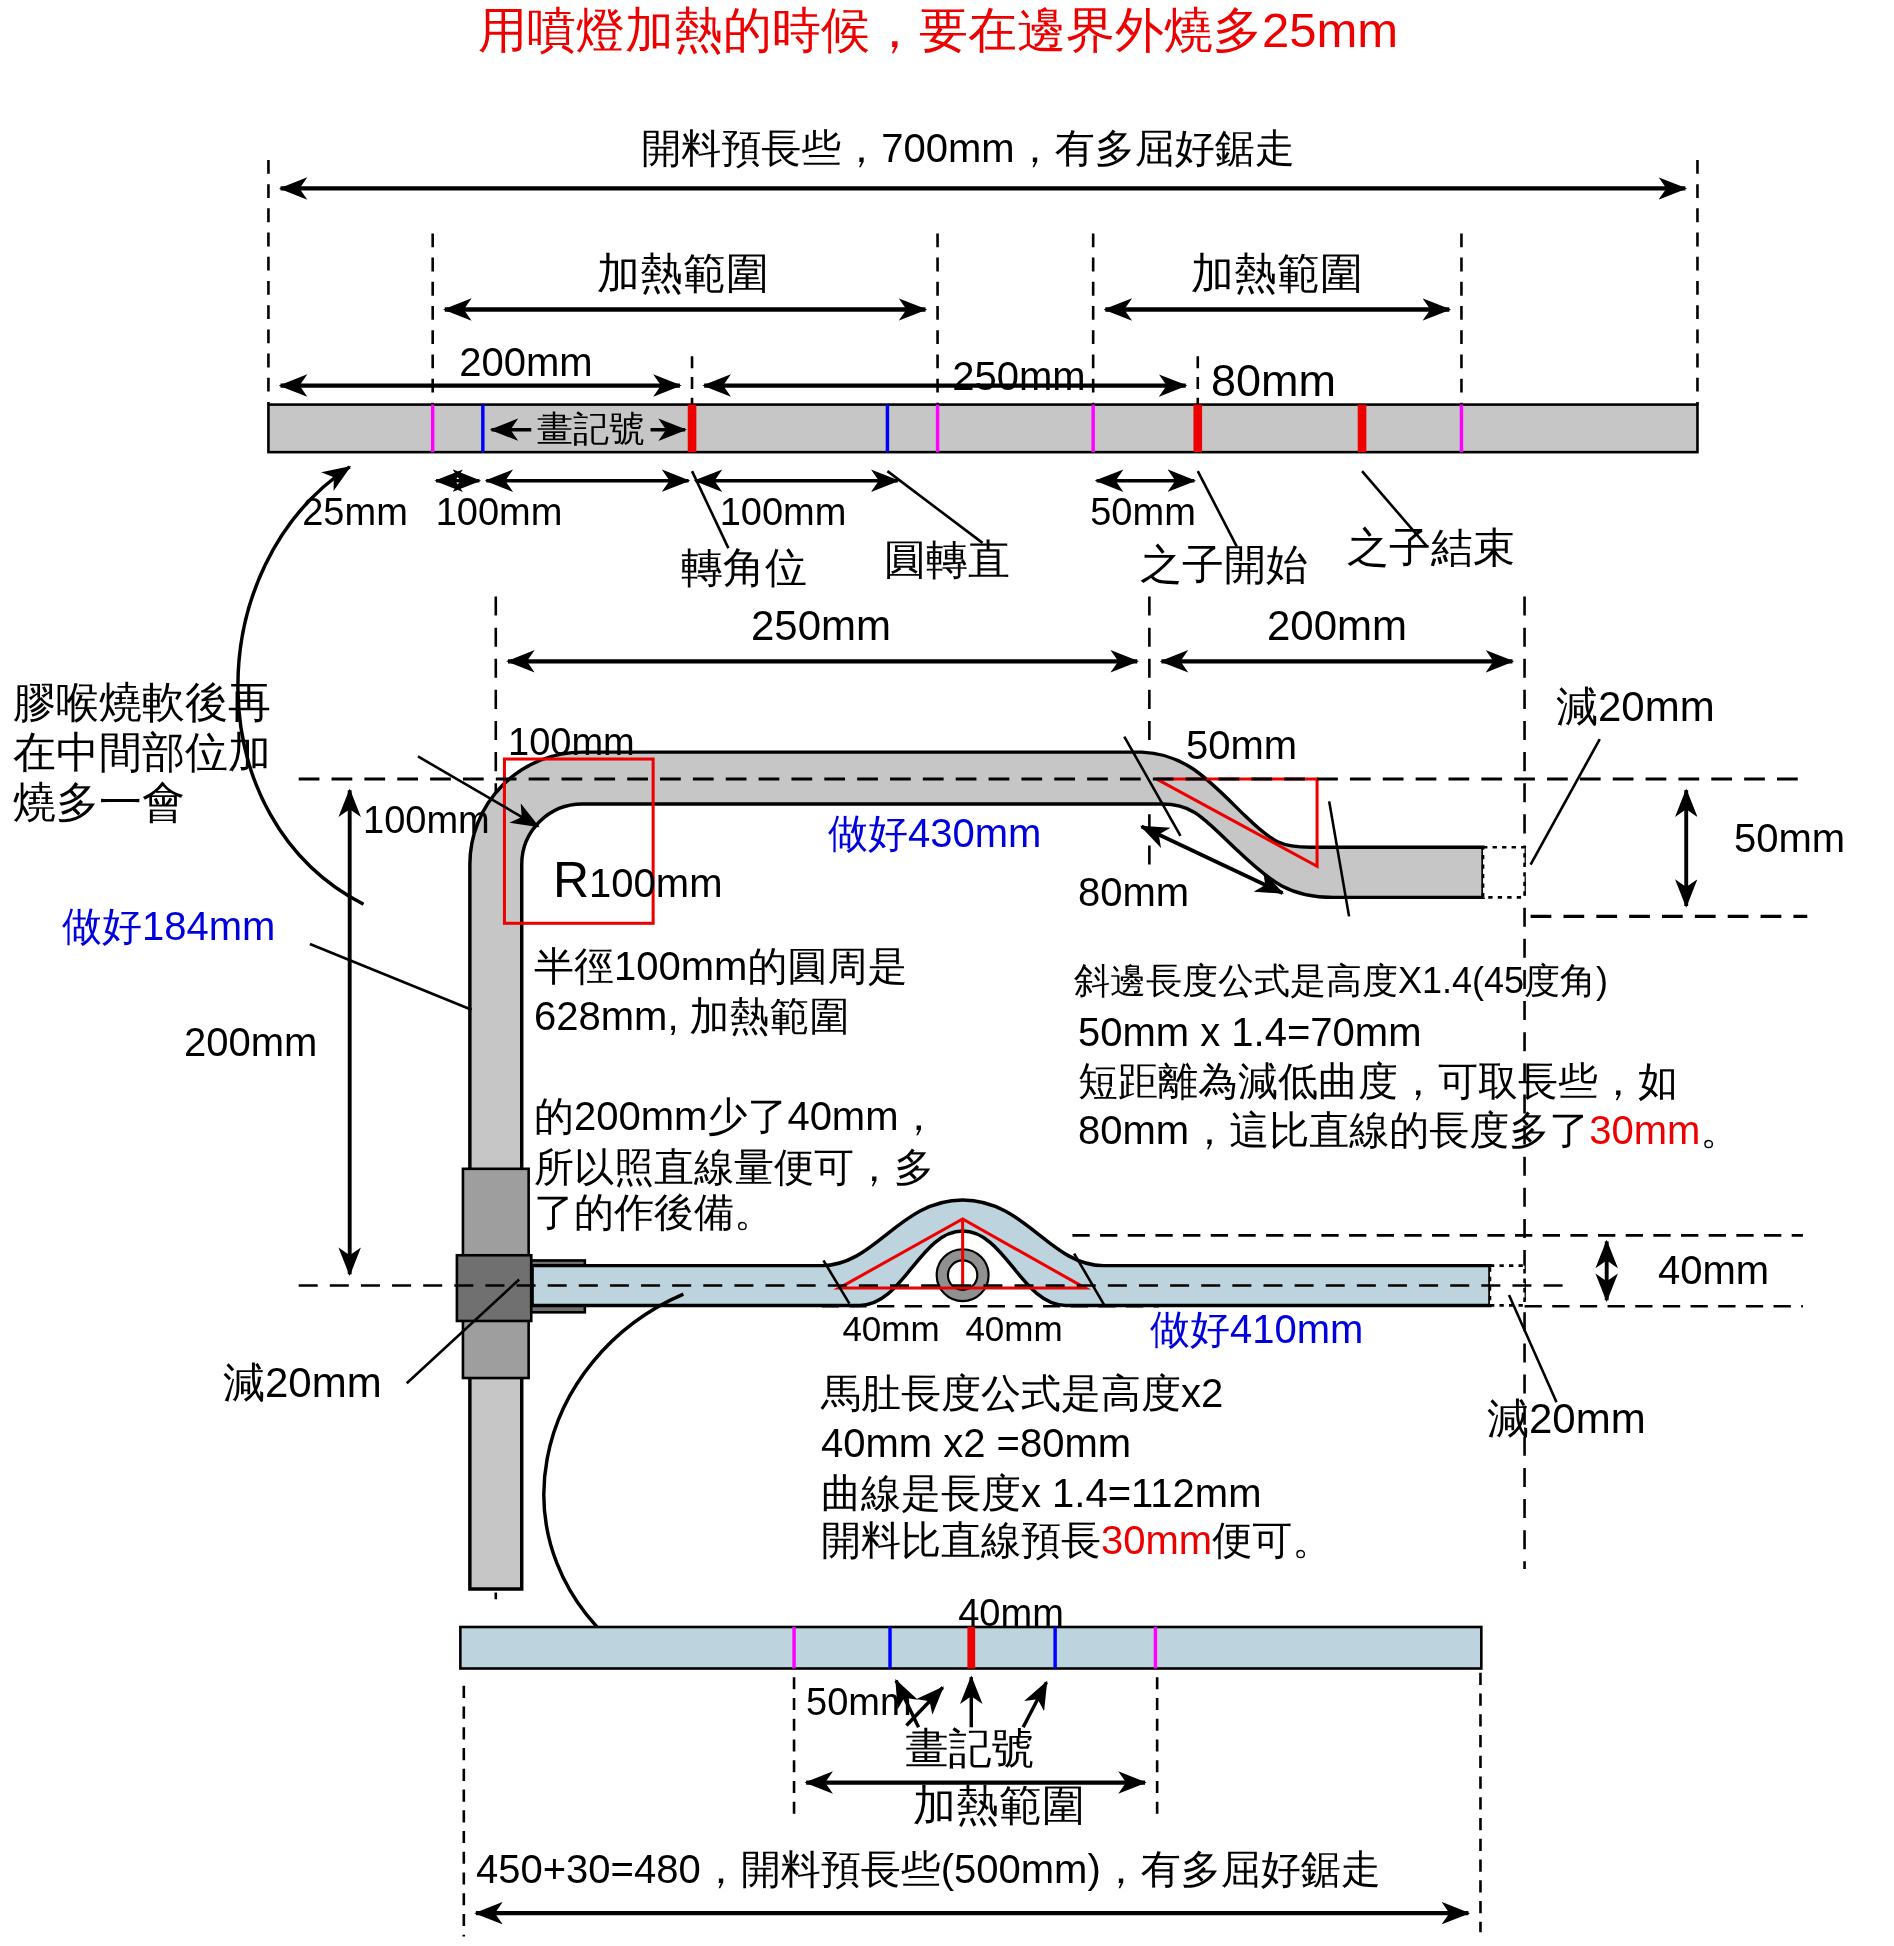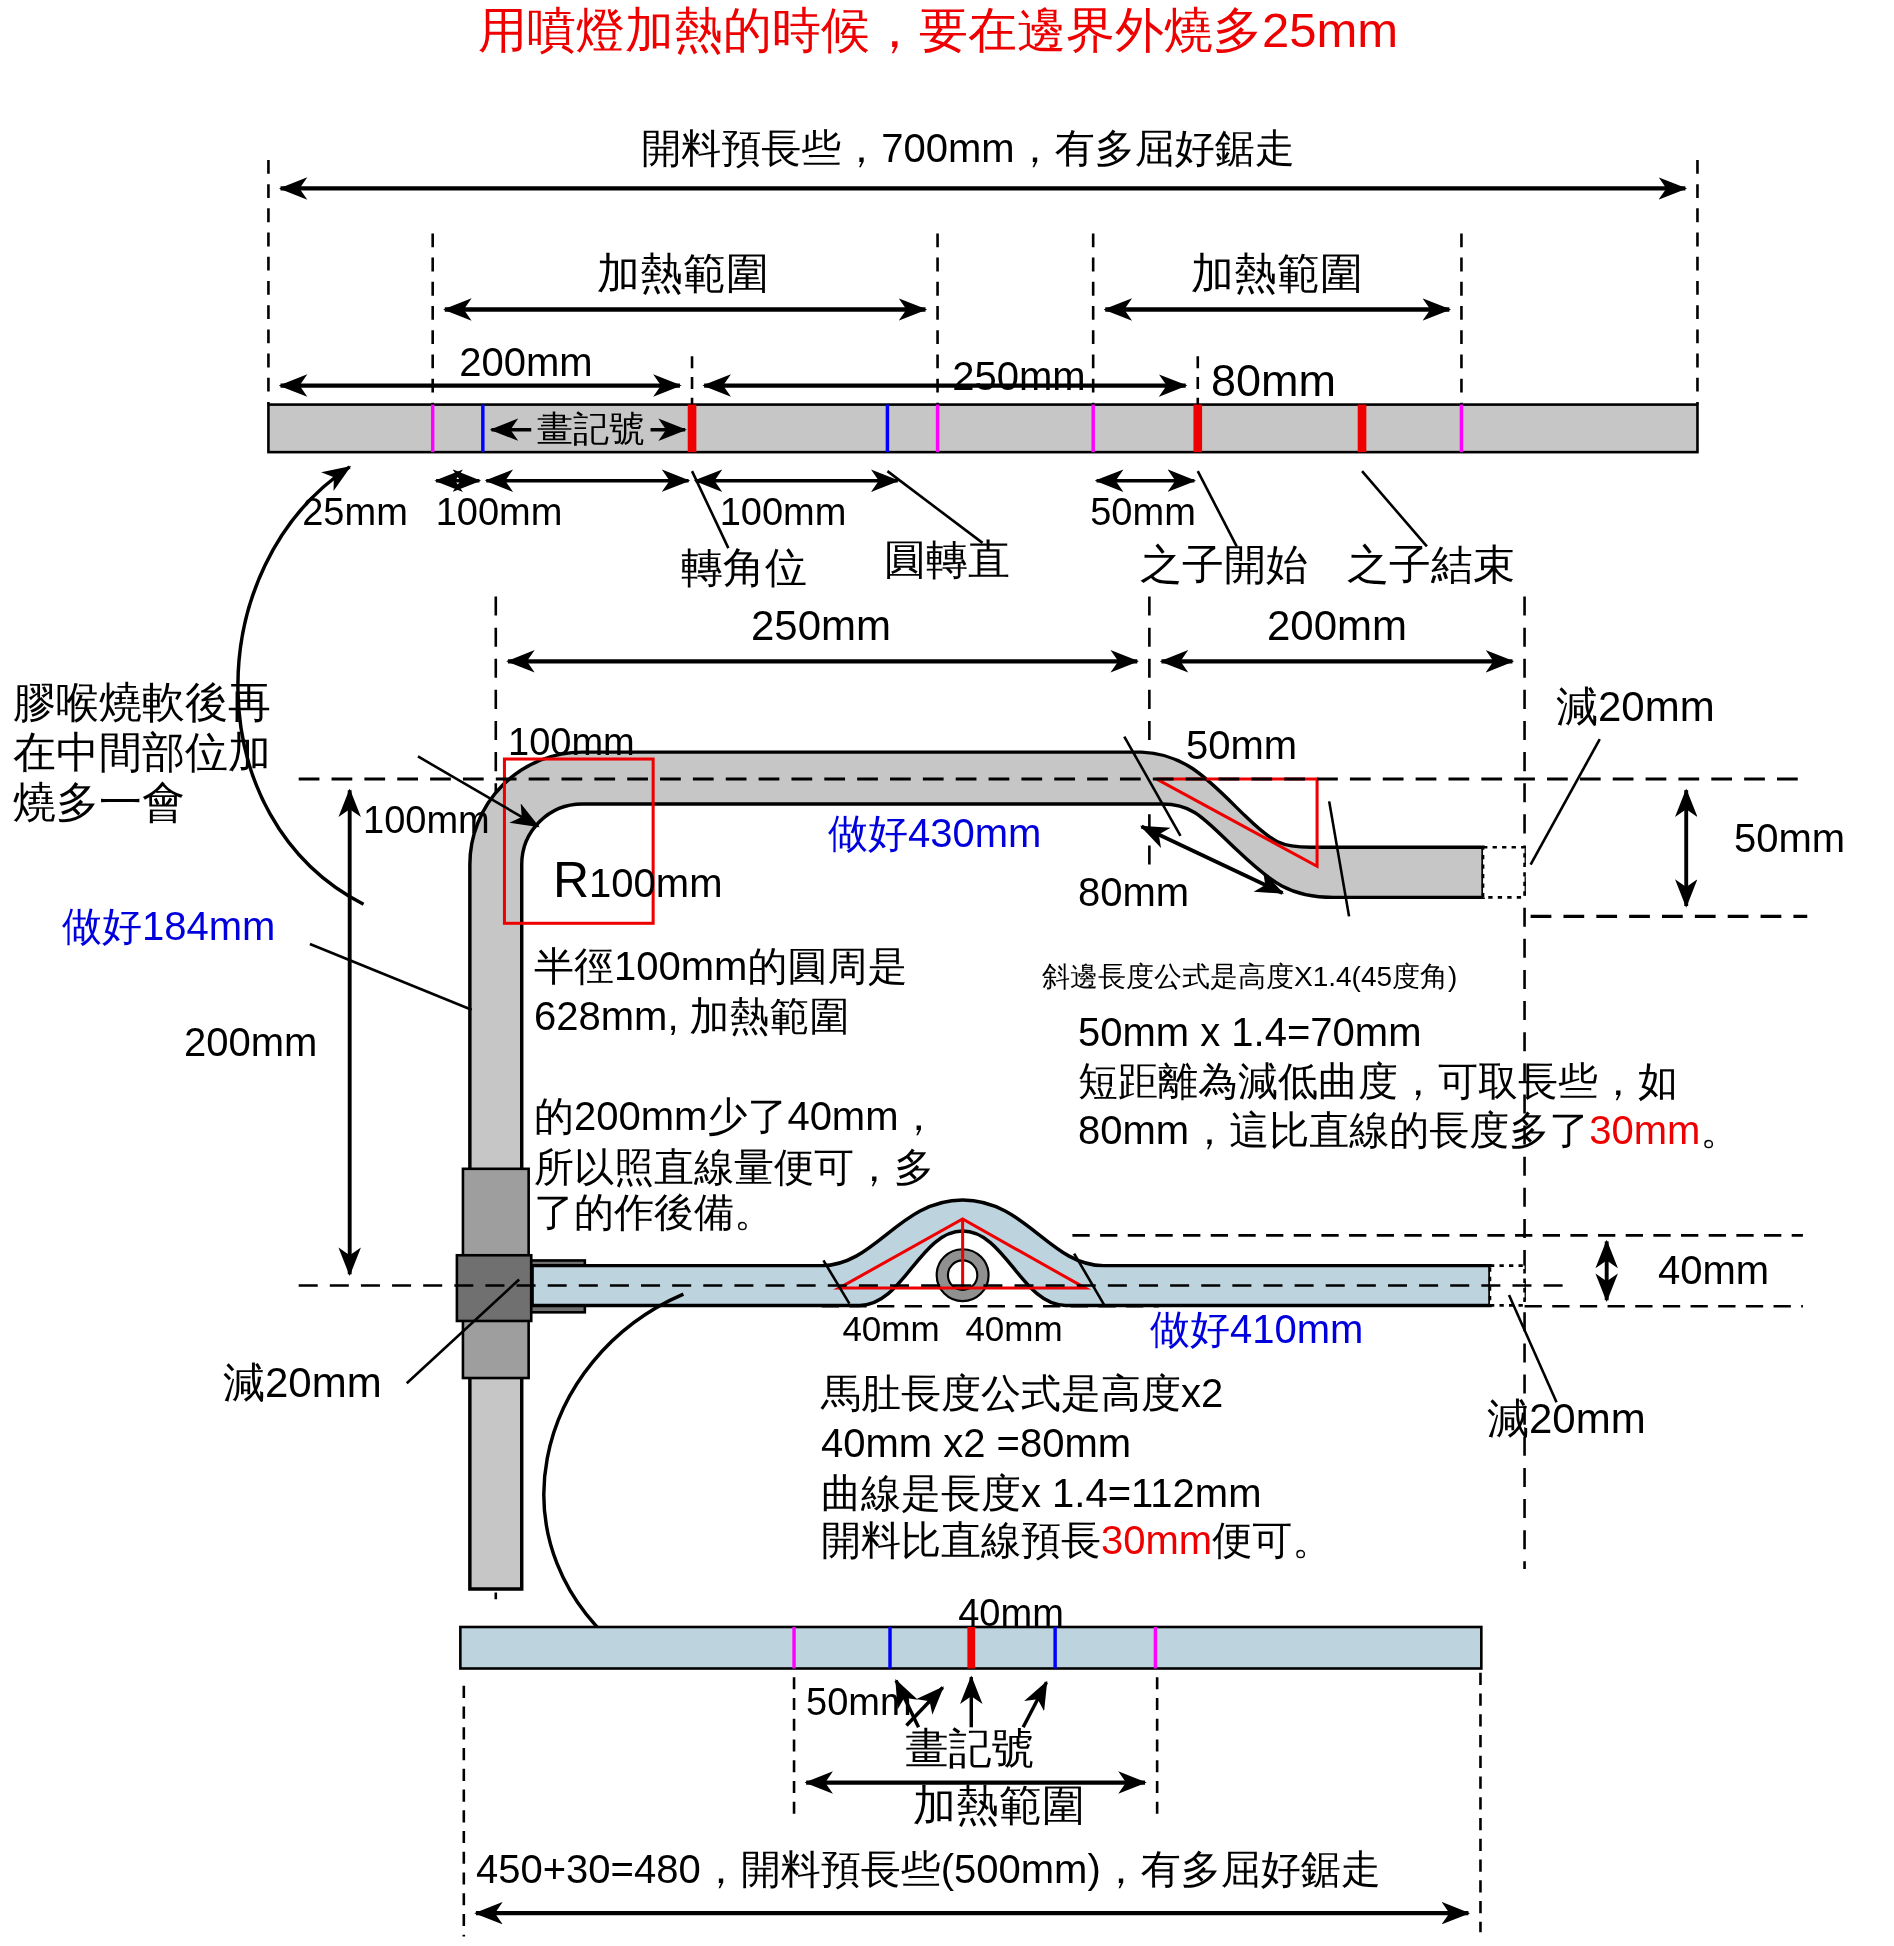--- a/index.html
+++ b/index.html
@@ -180,21 +180,21 @@
 <div class="lbl cx" style="left:591px;top:410px;font-size:36px;">畫記號</div>
 
 <div class="lbl cx" style="left:355px;top:493px;font-size:38px;">25mm</div>
 <div class="lbl cx" style="left:499px;top:493px;font-size:38px;">100mm</div>
 <div class="lbl cx" style="left:783px;top:493px;font-size:38px;">100mm</div>
 <div class="lbl cx" style="left:1143px;top:493px;font-size:38px;">50mm</div>
 
 <div class="lbl" style="left:681px;top:546px;font-size:42px;">轉角位</div>
 <div class="lbl" style="left:884px;top:538px;font-size:42px;">圓轉直</div>
 <div class="lbl" style="left:1140px;top:543px;font-size:42px;">之子開始</div>
-<div class="lbl" style="left:1347px;top:543px;font-size:42px;">之子結束</div>
+<div class="lbl" style="left:1347px;top:526px;font-size:42px;">之子結束</div>
 
 <div class="lbl cx" style="left:821px;top:604px;font-size:42px;">250mm</div>
 <div class="lbl cx" style="left:1337px;top:604px;font-size:42px;">200mm</div>
 <div class="lbl" style="left:1556px;top:685px;font-size:42px;">減20mm</div>
 
 <div class="lbl" style="left:13px;top:680px;font-size:43px;">膠喉燒軟後再</div>
 <div class="lbl" style="left:13px;top:730px;font-size:43px;">在中間部位加</div>
 <div class="lbl" style="left:13px;top:780px;font-size:43px;">燒多一會</div>
 
 <div class="lbl" style="left:508px;top:723px;font-size:38px;">100mm</div>
@@ -208,21 +208,21 @@
 <div class="lbl" style="left:184px;top:1022px;font-size:40px;">200mm</div>
 <div class="lbl" style="left:1078px;top:872px;font-size:40px;">80mm</div>
 <div class="lbl" style="left:1734px;top:818px;font-size:40px;">50mm</div>
 
 <div class="lbl" style="left:534px;top:946px;font-size:40px;">半徑100mm的圓周是</div>
 <div class="lbl" style="left:534px;top:996px;font-size:40px;">628mm, 加熱範圍</div>
 <div class="lbl" style="left:534px;top:1096px;font-size:40px;">的200mm少了40mm，</div>
 <div class="lbl" style="left:534px;top:1147px;font-size:40px;">所以照直線量便可，多</div>
 <div class="lbl" style="left:534px;top:1192px;font-size:40px;">了的作後備。</div>
 
-<div class="lbl" style="left:1042px;top:962px;font-size:28px;">斜邊長度公式是高度X1.4(45度角)</div>
+<div class="lbl" style="left:1074px;top:962px;font-size:36px;">斜邊長度公式是高度X1.4(45度角)</div>
 <div class="lbl" style="left:1078px;top:1012px;font-size:40px;">50mm x 1.4=70mm</div>
 <div class="lbl" style="left:1078px;top:1061px;font-size:40px;">短距離為減低曲度，可取長些，如</div>
 <div class="lbl" style="left:1078px;top:1110px;font-size:40px;"><span>80mm，這比直線的長度多了</span><span class="red">30mm</span><span>。</span></div>
 
 <div class="lbl" style="left:1658px;top:1250px;font-size:40px;">40mm</div>
 <div class="lbl cx" style="left:891px;top:1311px;font-size:35px;">40mm</div>
 <div class="lbl cx" style="left:1014px;top:1311px;font-size:35px;">40mm</div>
 <div class="lbl blue" style="left:1150px;top:1309px;font-size:40px;">做好410mm</div>
 
 <div class="lbl" style="left:223px;top:1361px;font-size:42px;">減20mm</div>

